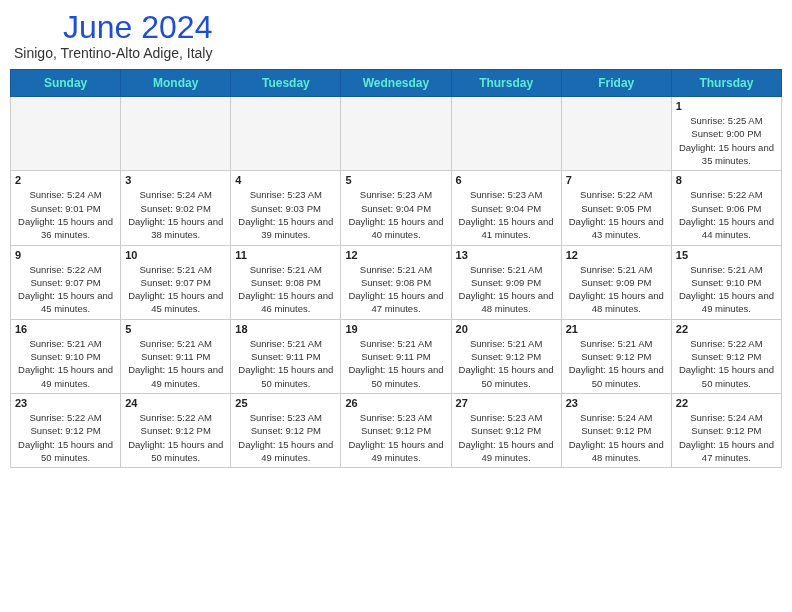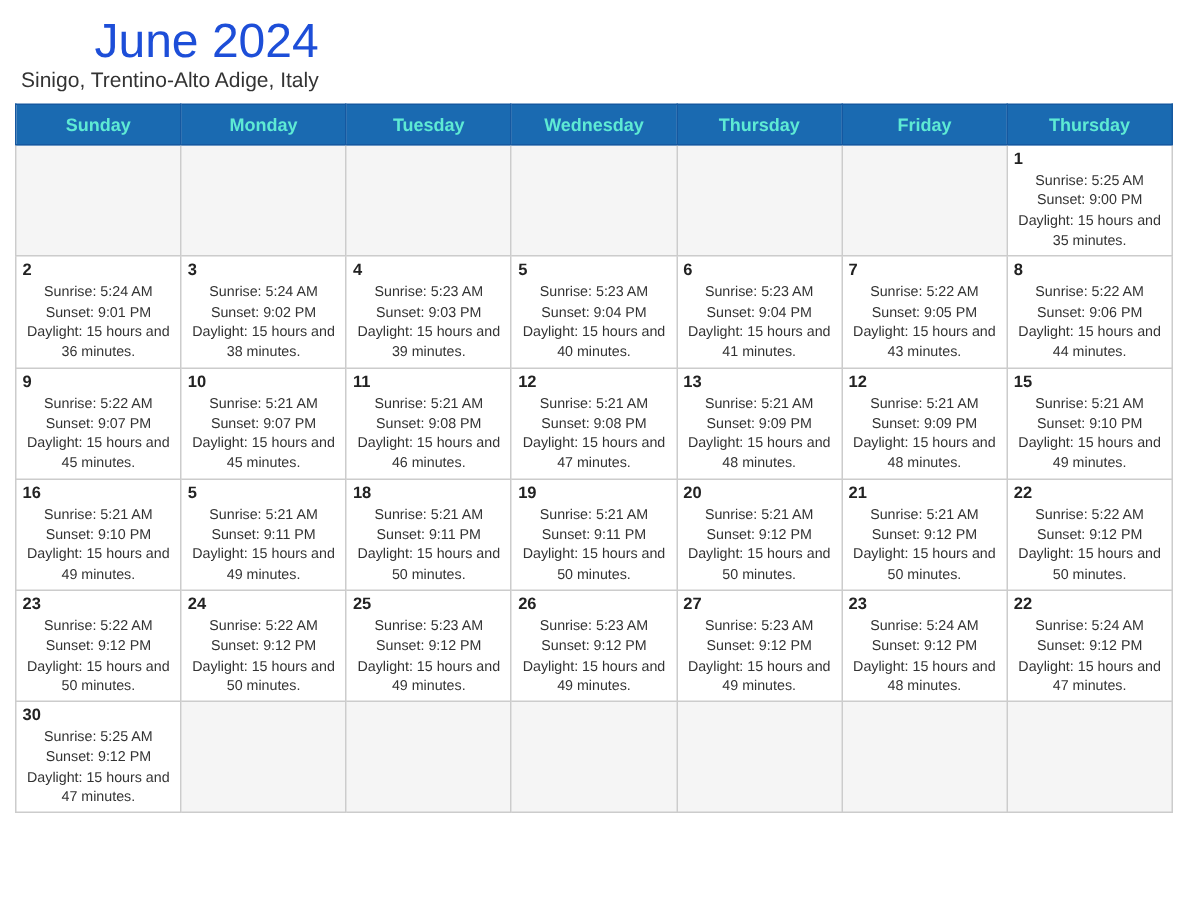--- a/index.html
+++ b/index.html
@@ -294,28 +294,14 @@
 Sunset: 9:12 PM
 Daylight: 15 hours and 48 minutes.</div>
         </td>
         <td>
           <div class="day-number">22</div>
           <div class="day-info" style="white-space: pre-line;">Sunrise: 5:24 AM
 Sunset: 9:12 PM
 Daylight: 15 hours and 47 minutes.</div>
         </td>
       </tr>
-      <tr>
-        <td>
-          <div class="day-number">30</div>
-          <div class="day-info" style="white-space: pre-line;">Sunrise: 5:25 AM
-Sunset: 9:12 PM
-Daylight: 15 hours and 47 minutes.</div>
-        </td>
-        <td class="empty"></td>
-        <td class="empty"></td>
-        <td class="empty"></td>
-        <td class="empty"></td>
-        <td class="empty"></td>
-        <td class="empty"></td>
-      </tr>
     </tbody>
 </table>
 
 </body></html>

